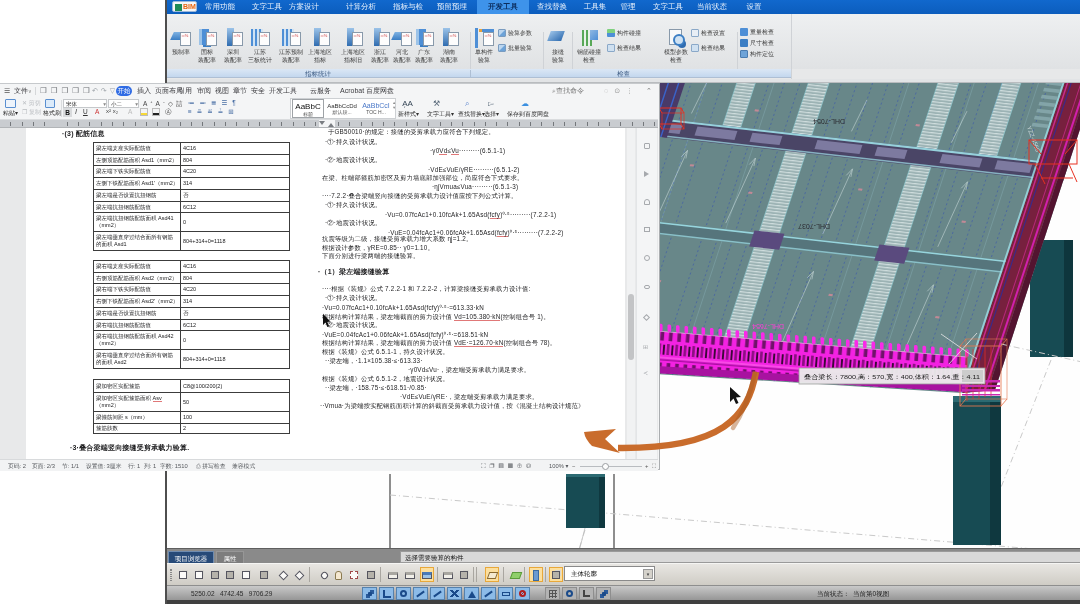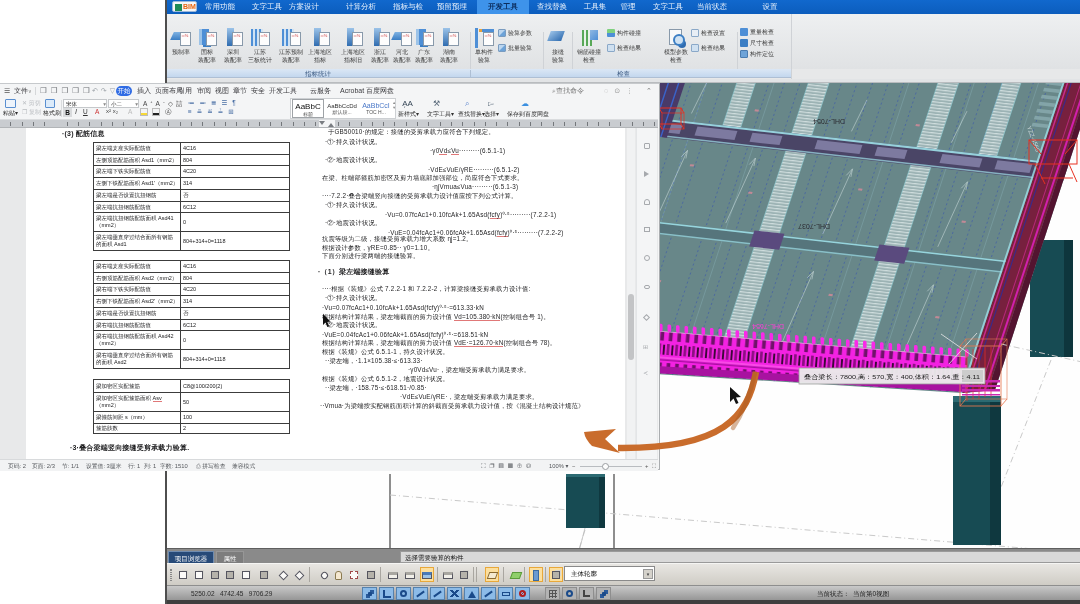--- a/index.html
+++ b/index.html
@@ -100,21 +100,21 @@
       <div class="tab" style="left:120px;width:34px;">方案设计</div>
       <div class="tab" style="left:177px;width:34px;">计算分析</div>
       <div class="tab" style="left:224px;width:34px;">指标与检查</div>
       <div class="tab" style="left:268px;width:34px;">预留预埋</div>
       <div id="tabsel" style="left:310px;width:52px;">开发工具</div>
       <div class="tab" style="left:368px;width:34px;">查找替换</div>
       <div class="tab" style="left:415px;width:26px;">工具集</div>
       <div class="tab" style="left:452px;width:18px;">管理</div>
       <div class="tab" style="left:484px;width:34px;">文字工具</div>
       <div class="tab" style="left:528px;width:34px;">当前状态</div>
-      <div class="tab" style="left:594px;width:18px;">设置</div>
+      <div class="tab" style="left:578px;width:18px;">设置</div>
     </div>
     <div id="ribbon">
       <div class="rbtn" style="left:2px;width:24px;">
           <div class="ico slab"></div>
           <div class="lbl">预制率</div>
         </div>
       <div class="rbtn" style="left:28px;width:24px;">
           <div class="ico bldg"></div>
           <div class="lbl">国标<br>装配率</div>
         </div>

